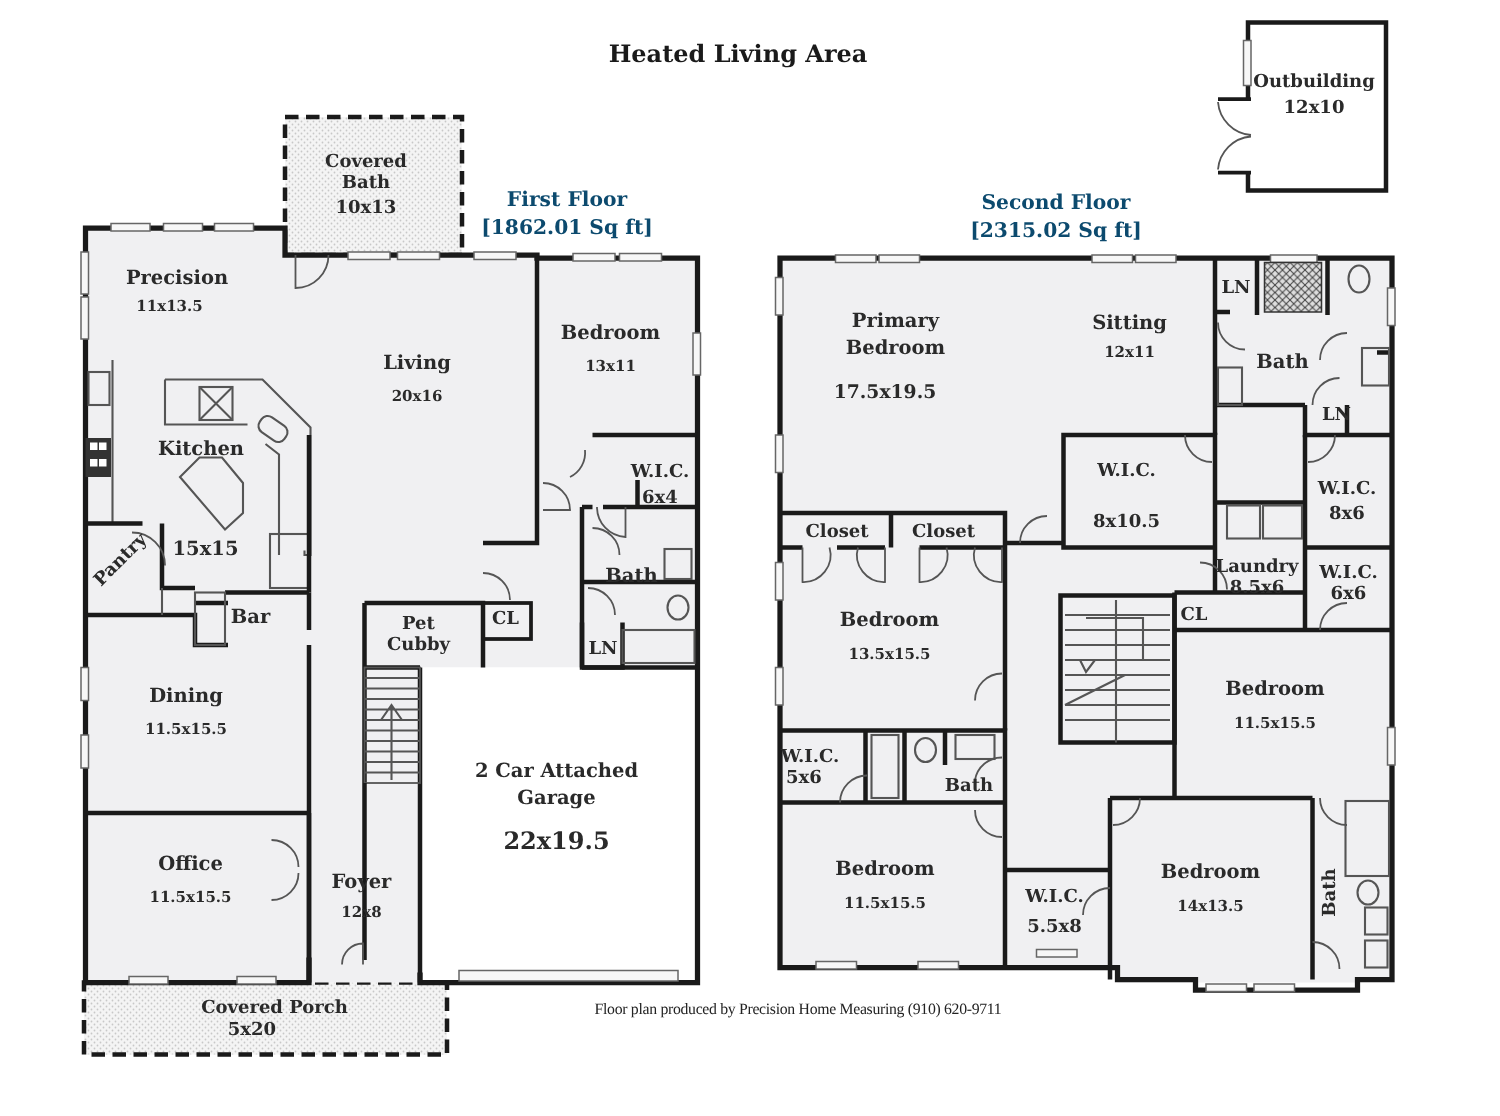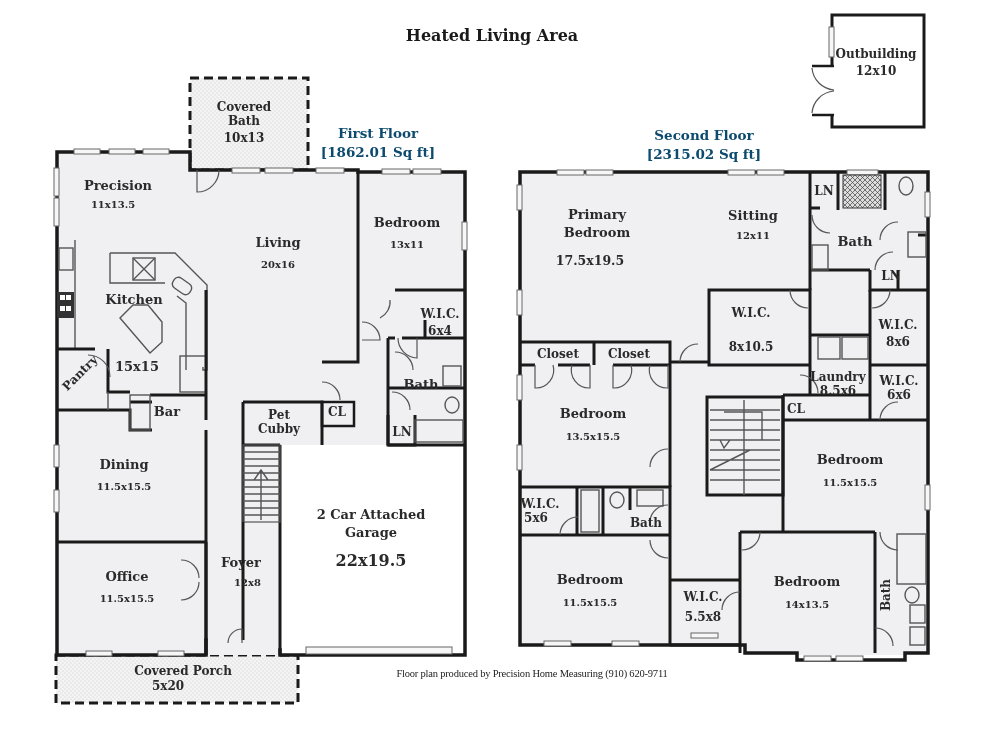--- a/index.html
+++ b/index.html
@@ -272,21 +272,21 @@
 </div>
 <div class="lbl" style="left:124px;top:457px;">
   <span>Dining</span>
   <span class="d">11.5x15.5</span>
 </div>
 <div class="lbl" style="left:371px;top:507px;">
   <div>2 Car Attached</div>
   <div style="margin-top:2px;">Garage</div>
   <div style="margin-top:12px;font-size:16px;">22x19.5</div>
 </div>
-<div class="lbl" style="left:241px;top:555px;text-align:right;">
+<div class="lbl" style="left:241px;top:581px;">
   <span>Foyer</span>
   <span class="d" style="margin-top:4px;">12x8</span>
 </div>
 <div class="lbl" style="left:127px;top:569px;">
   <span>Office</span>
   <span class="d">11.5x15.5</span>
 </div>
 <div class="lbl sm" style="left:183px;top:664px;">
   <span>Covered Porch</span>
   <span class="d" style="margin-top:1px;margin-left:-30px;">5x20</span>

